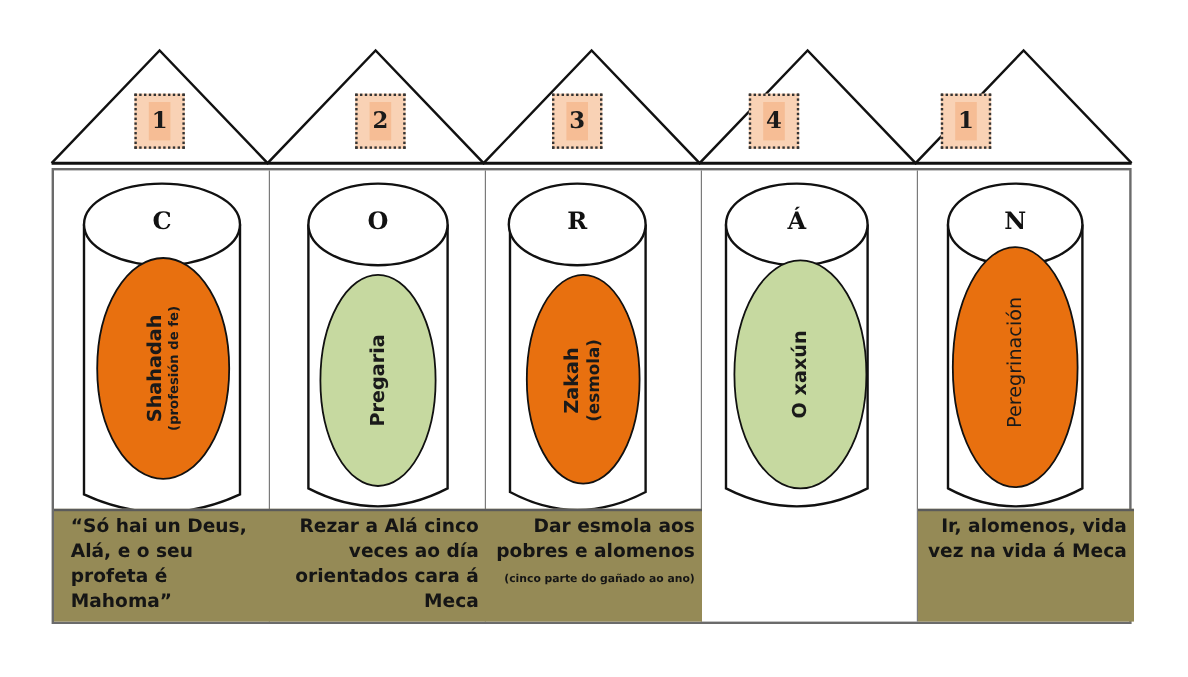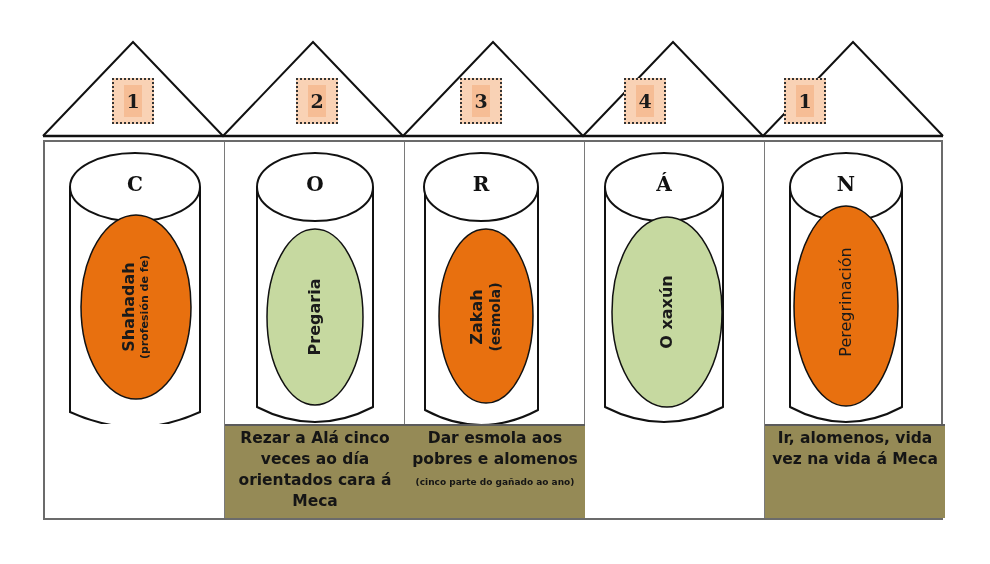--- a/index.html
+++ b/index.html
@@ -14,21 +14,21 @@
   .col:last-child { border-right:none; }
   .cyl { position:absolute; left:0; top:0; width:180px; height:282px; }
   .letter { position:absolute; top:14px; left:0; width:180px; text-align:center; font-family:"DejaVu Serif", serif; font-weight:bold; font-size:20px; color:#111; }
   .ell-label { position:absolute; display:flex; flex-direction:column; align-items:center; justify-content:center;
                transform:rotate(-90deg); white-space:nowrap; color:#1a1a1a; font-family:"DejaVu Sans", sans-serif; }
   .ell-label .main { font-weight:bold; font-size:16px; line-height:18px; }
   .ell-label .sub { font-weight:bold; font-size:11px; line-height:13px; }
   .ell-label .thin { font-weight:normal; font-size:16px; }
   .desc { position:absolute; left:0; top:282px; width:180px; height:94px; background:#958a56; border-top:2px solid #5b5b5b;
           box-sizing:border-box; padding:2px 6px; font-family:"DejaVu Sans", sans-serif; font-weight:bold; font-size:15.5px;
-          line-height:21px; color:#151515; text-align:center; }
+          line-height:21px; color:#151515; text-align:right; }
   .desc.left { text-align:left; padding-left:14px; }
   .desc .small { font-size:9px; font-weight:bold; }
 </style>
 </head>
 <body>
 
 <svg id="roofs" viewBox="0 0 990 140" width="990" height="140">
   <g fill="none" stroke="#111" stroke-width="2">
     <polyline points="43,136 133,42 223,136 313,42 403,136 493,42 583,136 673,42 763,136 853,42 943,136"></polyline>
     <line x1="43" y1="136" x2="943" y2="136" stroke-width="2.5"></line>
@@ -56,20 +56,23 @@
   <div class="col" style="left:0;">
     <svg class="cyl" viewBox="0 0 180 282">
       <path d="M25,45 L25,270 Q90,300 155,270 L155,45" fill="#fff" stroke="#111" stroke-width="2"></path>
       <ellipse cx="90" cy="45" rx="65" ry="34" fill="#fff" stroke="#111" stroke-width="2"></ellipse>
       <ellipse cx="91" cy="165" rx="55" ry="92" fill="#e8700f" stroke="#111" stroke-width="1.5"></ellipse>
     </svg>
     <div class="letter" style="top:30px;">C</div>
     <div class="ell-label" style="left:0;top:145px;width:180px;height:40px;">
       <span class="main">Shahadah</span>
       <span class="sub">(profesión de fe)</span>
+    </div>
+    <div class="desc left">
+      <span>“Só hai un Deus, Alá, e o seu profeta é Mahoma”</span>
     </div>
   </div>
 
   <div class="col" style="left:180px;">
     <svg class="cyl" viewBox="0 0 180 282">
       <path d="M32,45 L32,265 Q90,295 148,265 L148,45" fill="#fff" stroke="#111" stroke-width="2"></path>
       <ellipse cx="90" cy="45" rx="58" ry="34" fill="#fff" stroke="#111" stroke-width="2"></ellipse>
       <ellipse cx="90" cy="175" rx="48" ry="88" fill="#c6d9a0" stroke="#111" stroke-width="1.5"></ellipse>
     </svg>
     <div class="letter" style="top:30px;">O</div>

